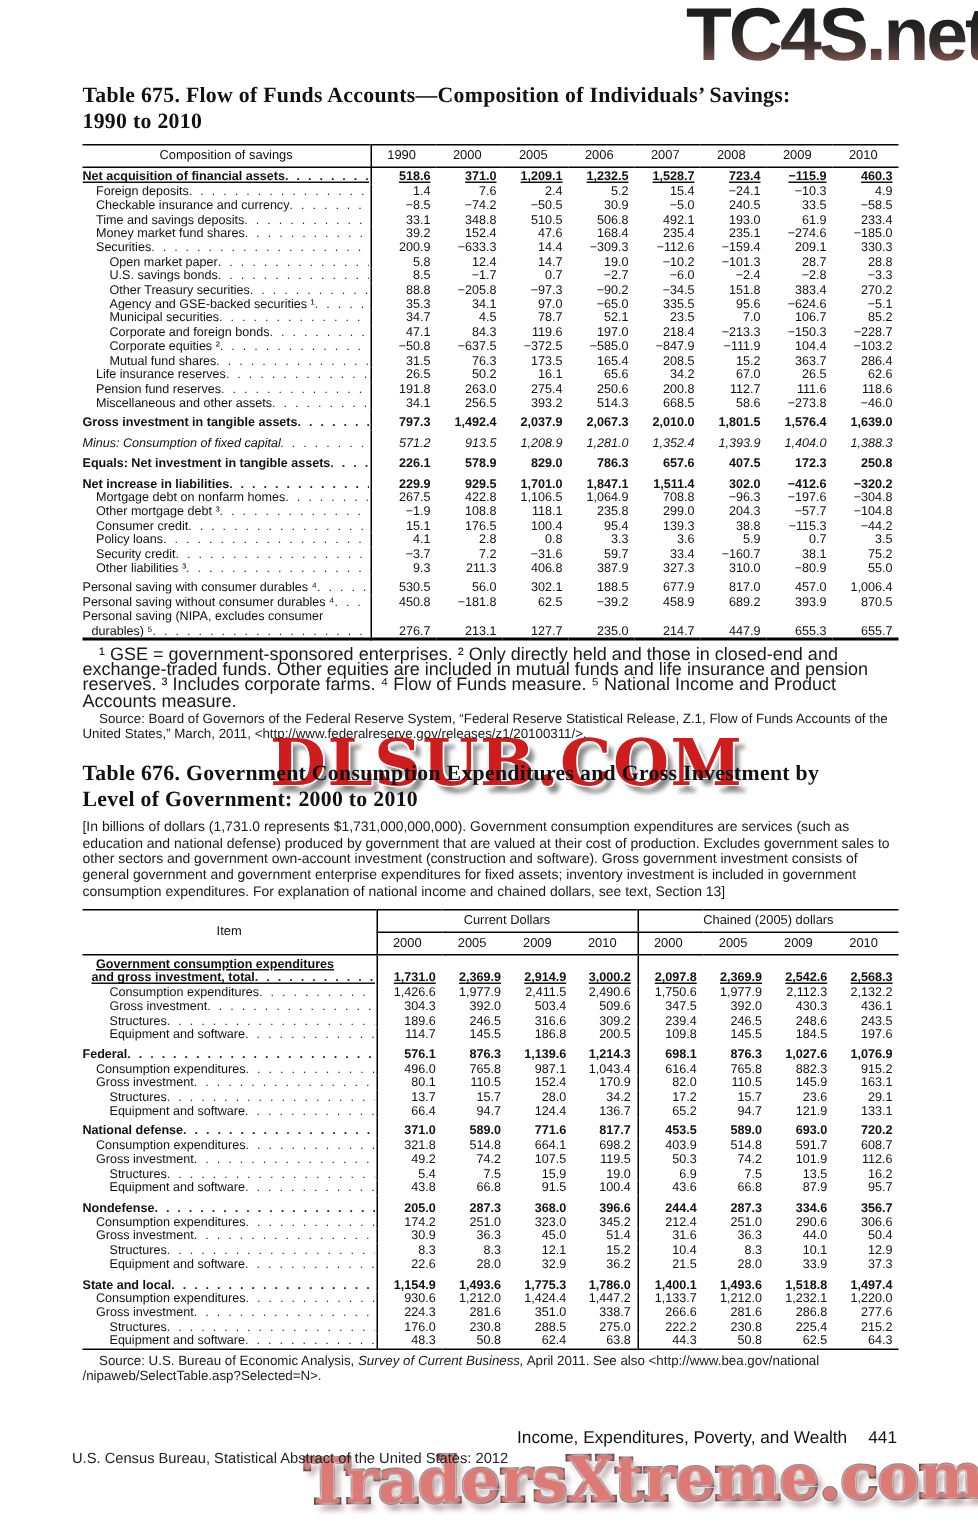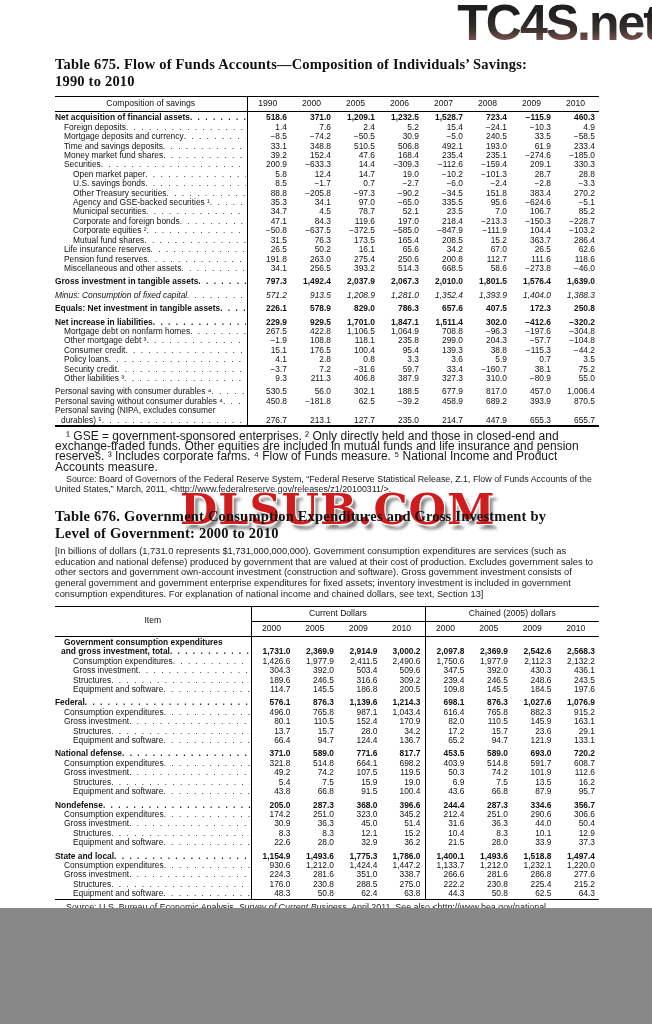--- a/index.html
+++ b/index.html
@@ -1,18 +1,18 @@
 <!DOCTYPE html>
 <html><head>
 <meta charset="utf-8">
 <style>
   html,body{margin:0;padding:0;background:#888;}
   .page{
     position:relative;
-    width:652px;height:908px;
+    width:652px;height:1024px;
     background:#fff;
     font-family:"Liberation Sans",sans-serif;
     color:#111;
     overflow:hidden;
   }
   .content{position:absolute;left:55px;top:0;width:544px;}
 
   
   .tbl-title{
     font-family:"Liberation Serif",serif;
@@ -80,21 +80,21 @@
   }
   .l1{white-space:nowrap;}
   .ind0{padding-left:1px;}
   .ind1 .srow,.ind1 .l1{padding-left:9px;}
   .ind2 .srow,.ind2 .l1{padding-left:18px;}
   .wrapind .srow{padding-left:6px;}
   tr.bold td{font-weight:bold;}
   tr.italic td{font-style:italic;}
   tr.gap td{padding-top:4px;}
   thead tr:first-child th{padding-top:2px;}
-  tbody tr:first-child td{padding-top:1px;}
+  tbody tr:first-child td{padding-top:1px;text-decoration:underline;}
 
   
   .running-head{
     position:absolute;top:953px;right:54px;
     font-size:11.5px;color:#111;
   }
   .running-head .pg{margin-left:14px;}
   .credit{
     position:absolute;top:967px;left:48px;
     font-size:9.8px;color:#222;
@@ -194,21 +194,21 @@
             <td class="num">2.4</td>
             <td class="num">5.2</td>
             <td class="num">15.4</td>
             <td class="num">−24.1</td>
             <td class="num">−10.3</td>
             <td class="num">4.9</td>
           </tr>
           <tr>
             <td class="stub ind1">
               <div class="srow">
-                <span class="lbl">Mortgage deposits and currency </span>
+                <span class="lbl">Checkable insurance and currency </span>
                 <span class="dots">. . . . . . . . . . . . . . . . . . . . . . . . . . . . . . . . . . . . . . . . . . . . . . . . . . . . . . . . . . . . . . . . . . . . . . . . . . . . . . . . . . . . . . . . . . </span>
               </div>
             </td>
             <td class="num">−8.5</td>
             <td class="num">−74.2</td>
             <td class="num">−50.5</td>
             <td class="num">30.9</td>
             <td class="num">−5.0</td>
             <td class="num">240.5</td>
             <td class="num">33.5</td>

